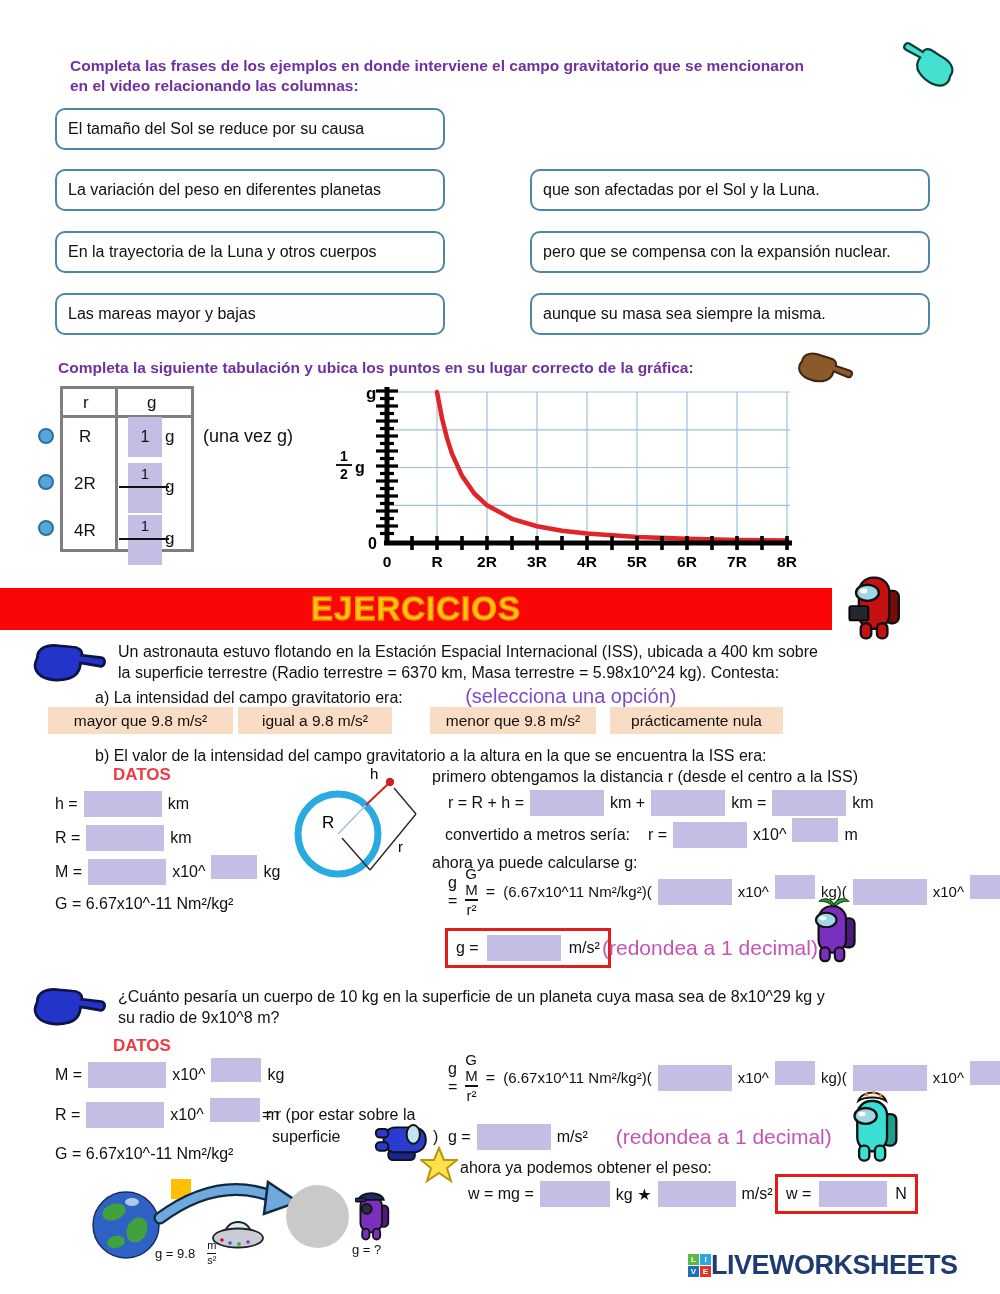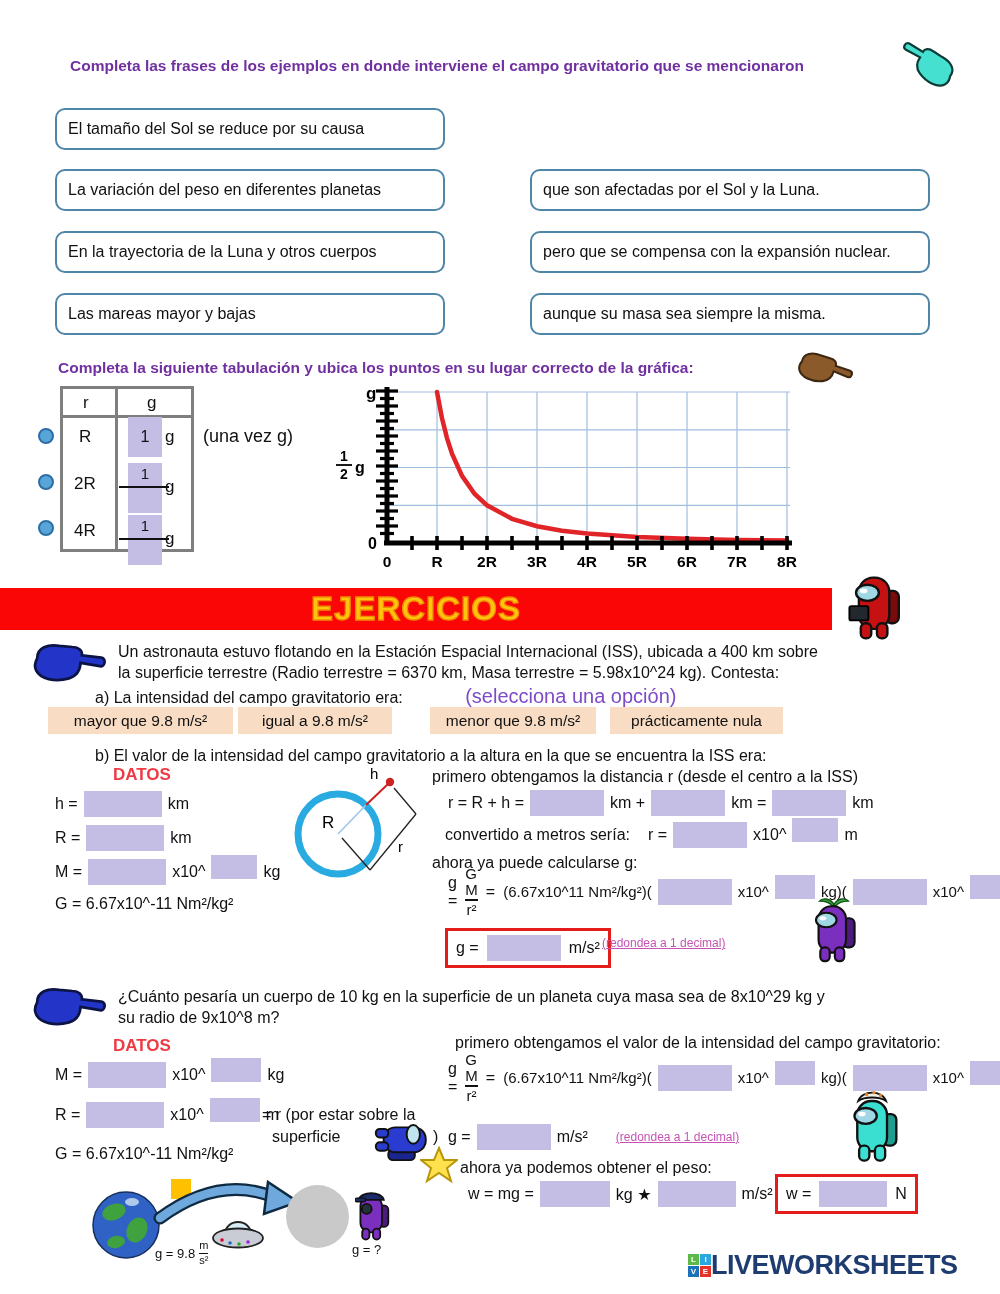--- a/index.html
+++ b/index.html
@@ -10,21 +10,21 @@
   .mbox{position:absolute;height:42px;border:2px solid #4f86a8;border-radius:10px;background:#fff;
         display:flex;align-items:center;padding-left:11px;font-size:16px;box-sizing:border-box;}
   .opt{position:absolute;height:27px;background:#f8dcc4;display:flex;align-items:center;
        justify-content:center;font-size:15.5px;}
   .lav{background:#c5bee4;width:74px;height:26px;flex:none;}
   .w78{width:78px}.w68{width:68px}.w70{width:70px}.w46{width:46px}.w50{width:50px}.w40{width:40px}
   .exp{transform:translateY(-5px);height:24px;}
   .row{display:flex;align-items:center;gap:6px;font-size:16px;white-space:nowrap;}
   .body16{font-size:16px;line-height:21px;}
   .datos-title{color:#ee3a44;font-weight:bold;font-size:17px;}
-  .magenta{color:#c653b4;font-size:12px;text-decoration:underline;}
+  .magenta{color:#c653b4;font-size:21px;}
   .selhint{color:#7d4bc7;font-size:20px;}
   .sfrac{display:inline-flex;flex-direction:column;align-items:center;line-height:1.05;font-size:15px;}
   .sfrac .bar,.bfrac .bar{border-top:2px solid #111;width:100%;margin:1px 0;}
   .bfrac{display:inline-flex;align-items:center;}
   .bfrac .frow{display:flex;align-items:center;gap:6px;font-size:15px;white-space:nowrap;}
   .bfrac .den{justify-content:center;}
   .redbox{position:absolute;border:3px solid #e51c1c;display:flex;align-items:center;gap:8px;
           padding:4px 8px;background:#fff;}
   .banner{position:absolute;left:0;top:588px;width:832px;height:42px;background:#fb0606;
           display:flex;align-items:center;justify-content:center;}
@@ -47,20 +47,21 @@
   .logo-text{font-size:27px;font-weight:800;color:#1e3c70;letter-spacing:-0.5px;}
   svg text{font-family:"Liberation Sans",sans-serif;}
 </style>
 </head>
 <body>
 
 <div id="canvas">
 
   <div class="abs h-purple" style="left:70px;top:56px;width:860px;">
     <div>Completa las frases de los ejemplos en donde interviene el campo gravitatorio que se mencionaron</div>
+    <div>en el video relacionando las columnas:</div>
   </div>
 
   <svg class="abs" style="left:896px;top:36px;transform:scaleX(-1) rotate(-28deg);" width="62" height="58" viewBox="0 0 70 46">
     <path d="M6 22 C4 12 14 7 24 7 L36 6 C42 5 46 8 46 12 L64 11 C69 11 69 19 64 19 L46 19 C47 27 44 32 38 35 C26 41 12 40 7 33 C4 29 5 25 6 22 Z" fill="#45e0cf" stroke="#0c3b38" stroke-width="2.5"></path>
   </svg>
 
   <div class="mbox" style="left:55px;top:108px;width:390px;">
       <span>El tamaño del Sol se reduce por su causa</span>
     </div>
   <div class="mbox" style="left:55px;top:169px;width:390px;">
@@ -379,21 +380,20 @@
       <rect x="12" y="8" width="32" height="54" rx="15" fill="#2a3bd0" stroke="#111" stroke-width="2.5"></rect>
       <rect x="14" y="56" width="11" height="16" rx="5" fill="#2a3bd0" stroke="#111" stroke-width="2.5"></rect>
       <rect x="31" y="56" width="11" height="16" rx="5" fill="#2a3bd0" stroke="#111" stroke-width="2.5"></rect>
       <ellipse cx="21" cy="24" rx="12" ry="8.5" fill="#bfe6f0" stroke="#111" stroke-width="2.5"></ellipse>
     </g>
   </svg>
   <svg class="abs" style="left:420px;top:1146px;" width="38" height="38" viewBox="0 0 38 38">
     <polygon points="19,2 24,14 37,14 27,22 31,35 19,27 7,35 11,22 1,14 14,14" fill="#ffe14d" stroke="#b8960c" stroke-width="2"></polygon>
   </svg>
 
-  <div class="abs body16" style="left:455px;top:1032px;">primero obtengamos el valor de la intensidad del campo gravitatorio:</div>
 
   <div class="abs" style="left:448px;top:1052px;display:flex;align-items:center;gap:8px;">
     <span style="font-size:16px;">g =</span>
     <span class="sfrac">
       <span>G M</span>
       <span class="bar"></span>
       <span>r²</span>
     </span>
     <span style="font-size:16px;">=</span>
     <span class="bfrac">
@@ -480,21 +480,21 @@
   <svg class="abs" style="left:355px;top:1189px;" width="36" height="56" viewBox="0 0 40 62">
     <rect x="27" y="18" width="10" height="24" rx="5" fill="#4a1d7a" stroke="#111" stroke-width="2"></rect>
     <rect x="6" y="8" width="24" height="40" rx="11" fill="#7b2fbf" stroke="#111" stroke-width="2"></rect>
     <rect x="8" y="44" width="8" height="12" rx="4" fill="#7b2fbf" stroke="#111" stroke-width="2"></rect>
     <rect x="20" y="44" width="8" height="12" rx="4" fill="#7b2fbf" stroke="#111" stroke-width="2"></rect>
     <path d="M4 12 C6 2 30 2 32 12 Z" fill="#1b2a6b" stroke="#111" stroke-width="2"></path>
     <rect x="0" y="10" width="12" height="4" rx="2" fill="#1b2a6b" stroke="#111" stroke-width="1.5"></rect>
     <circle cx="13" cy="22" r="5.5" fill="#23323a" stroke="#111" stroke-width="2"></circle>
   </svg>
 
-  <div class="abs" style="left:155px;top:1240px;display:flex;align-items:center;gap:4px;font-size:13px;">
+  <div class="abs" style="left:155px;top:1240px;display:flex;align-items:center;gap:12px;font-size:13px;">
     <span>g = 9.8</span>
     <span class="sfrac" style="font-size:11px;">
       <span>m</span>
       <span class="bar" style="border-top-width:1px;"></span>
       <span>s²</span>
     </span>
   </div>
   <div class="abs" style="left:352px;top:1242px;font-size:13px;">g = ?</div>
 
   <div class="logo">

